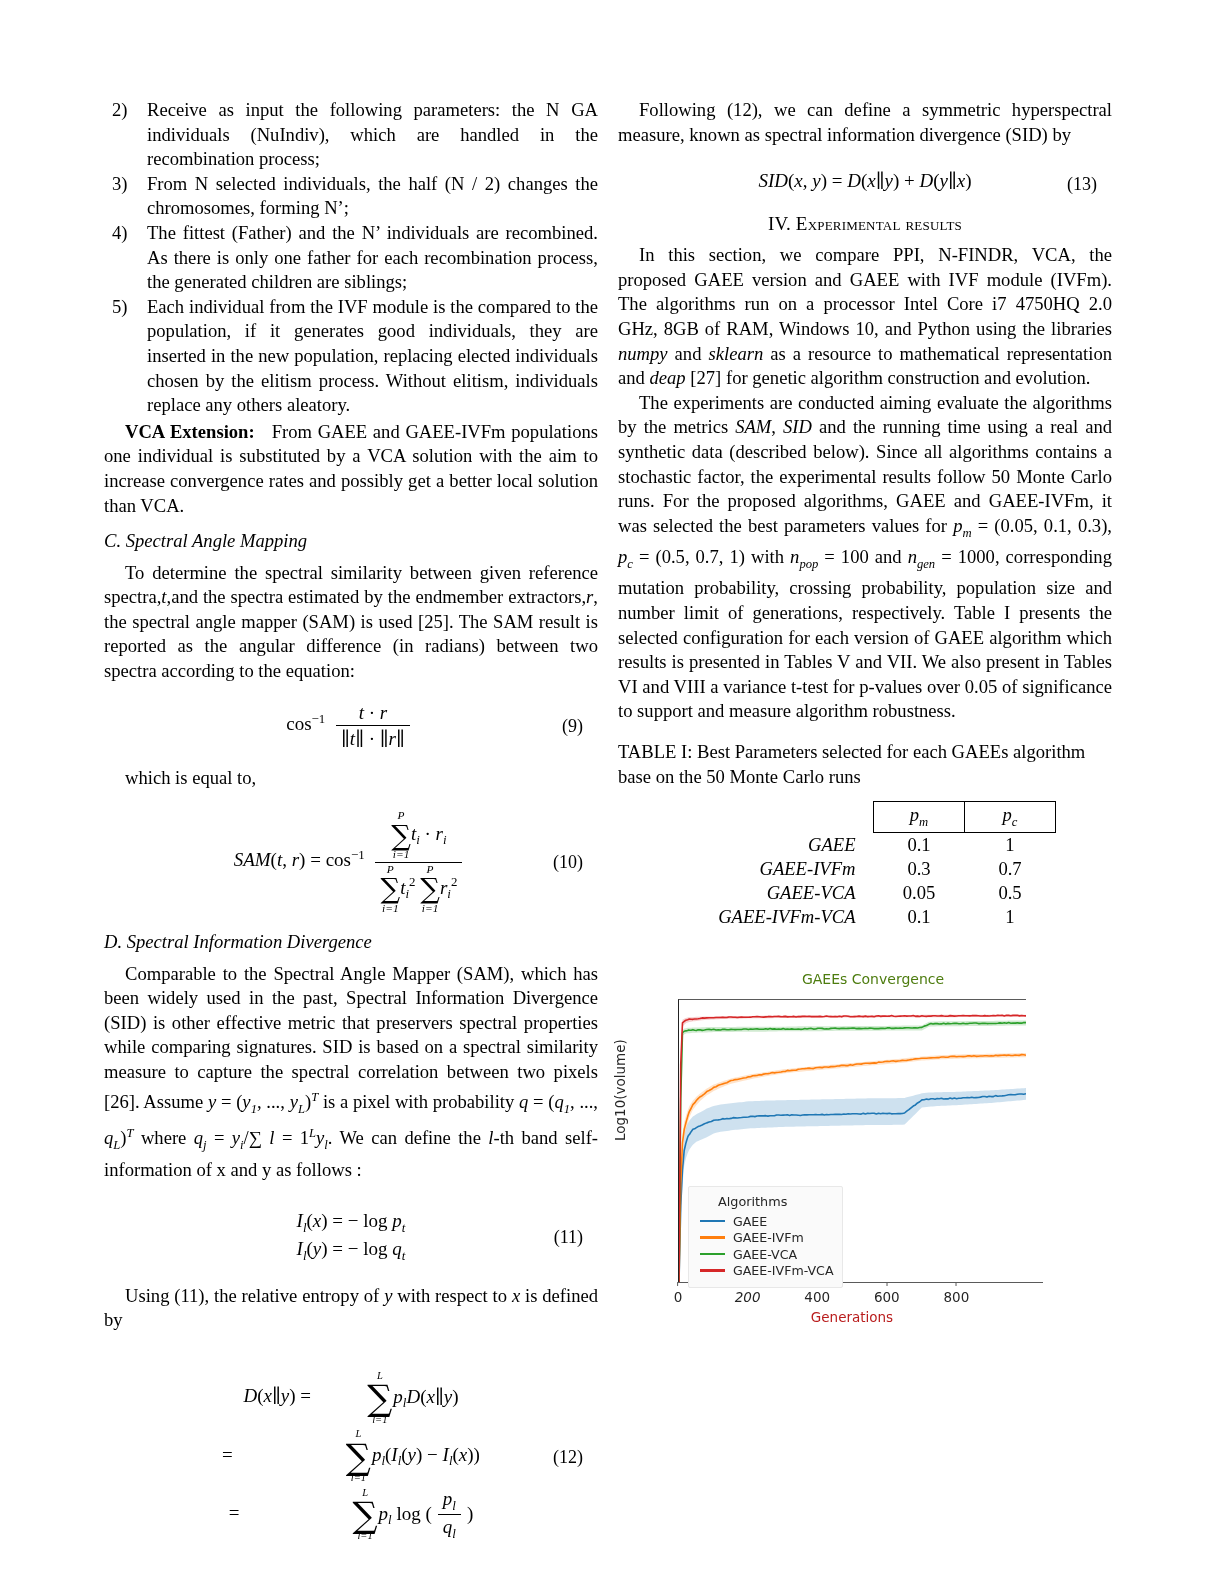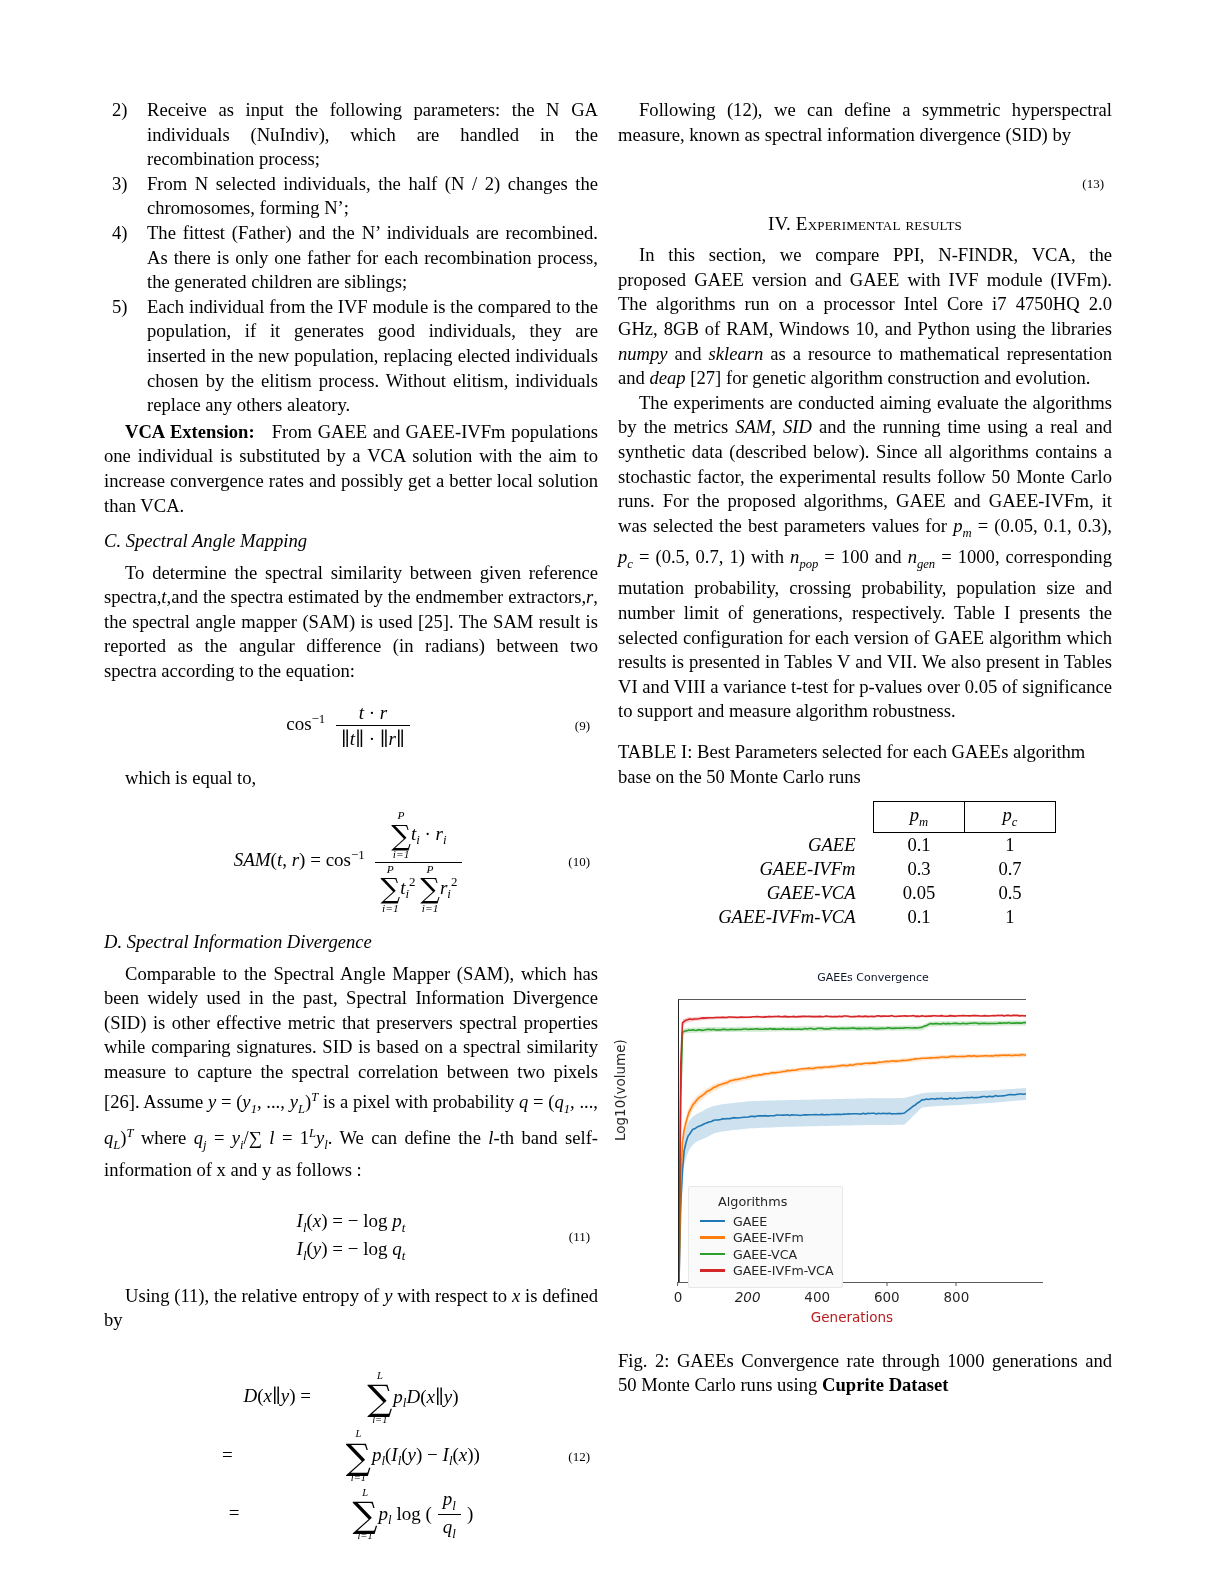--- a/index.html
+++ b/index.html
@@ -85,24 +85,24 @@
     min-height: 30px;
   }
   .matheq {
     display: block;
     text-align: center;
     font-family: "Liberation Serif", "DejaVu Serif", serif;
     font-size: 19px;
   }
   .eqnum {
     position: absolute;
-    right: 8px;
+    right: 15px;
     top: 50%;
     transform: translateY(-50%);
-    font-size: 13px;
+    font-size: 18px;
   }
   .mi { font-style: italic; }
   .mup { font-style: normal; }
   .sup { font-size: 0.68em; vertical-align: super; font-style: normal;}
   .sub { font-size: 0.68em; vertical-align: sub; font-style: italic;}
 
   .frac {
     display: inline-block;
     vertical-align: middle;
     text-align: center;
@@ -178,22 +178,22 @@
     width: 494px;
     height: 380px;
     margin-top: 32px;
     font-family: "DejaVu Sans", "Liberation Sans", sans-serif;
   }
   .chart-title {
     position: absolute;
     left: 16px; right: 0;
     top: 10px;
     text-align: center;
-    font-size: 11px;
-    color: #0f172a;
+    font-size: 14px;
+    color: #4d7c0f;
   }
   .plot-area {
     position: absolute;
     left: 60px;
     top: 38px;
     width: 348px;
     height: 283px;
     border-top: 1.3px solid #5a5a5a;
     border-left: 1.3px solid #222222;
     box-sizing: border-box;
@@ -422,20 +422,23 @@
       <span class="eqnum" style="top:50%;">(12)</span>
     </div>
 
   </div>
 
   <div class="col col-right">
 
     <p class="body indent">Following (12), we can define a symmetric hyperspectral measure, known as spectral information divergence (SID) by</p>
 
     <div class="mathrow" style="margin-top:22px;margin-bottom:10px;">
+      <span class="matheq">
+        <span class="mi">SID</span>(<span class="mi">x</span>, <span class="mi">y</span>) = <span class="mi">D</span>(<span class="mi">x</span>∥<span class="mi">y</span>) + <span class="mi">D</span>(<span class="mi">y</span>∥<span class="mi">x</span>)
+      </span>
       <span class="eqnum">(13)</span>
     </div>
 
     <div class="sec-head-center">
       <span>IV.</span>
       <span class="smallcaps">Experimental results</span>
     </div>
 
     <p class="body indent">
       <span>In this section, we compare PPI, N-FINDR, VCA, the proposed GAEE version and GAEE with IVF module (IVFm). The algorithms run on a processor Intel Core i7 4750HQ 2.0 GHz, 8GB of RAM, Windows 10, and Python using the libraries</span>
@@ -551,21 +554,17 @@
               <span class="legend-swatch" style="background: rgb(44, 160, 44);"></span>
               <span>GAEE-VCA</span>
             </div>
             <div class="legend-row">
               <span class="legend-swatch" style="background: rgb(214, 39, 40);"></span>
               <span>GAEE-IVFm-VCA</span>
             </div>
           </div>
       </div>
 
-      <div class="fig-caption">
-        <span>Fig. 2: GAEEs Convergence rate through 1000 generations and 50 Monte Carlo runs using</span>
-        <b>Cuprite Dataset</b>
-      </div>
 
     </div>
 
   </div>
 </div>
 
 </body></html>

